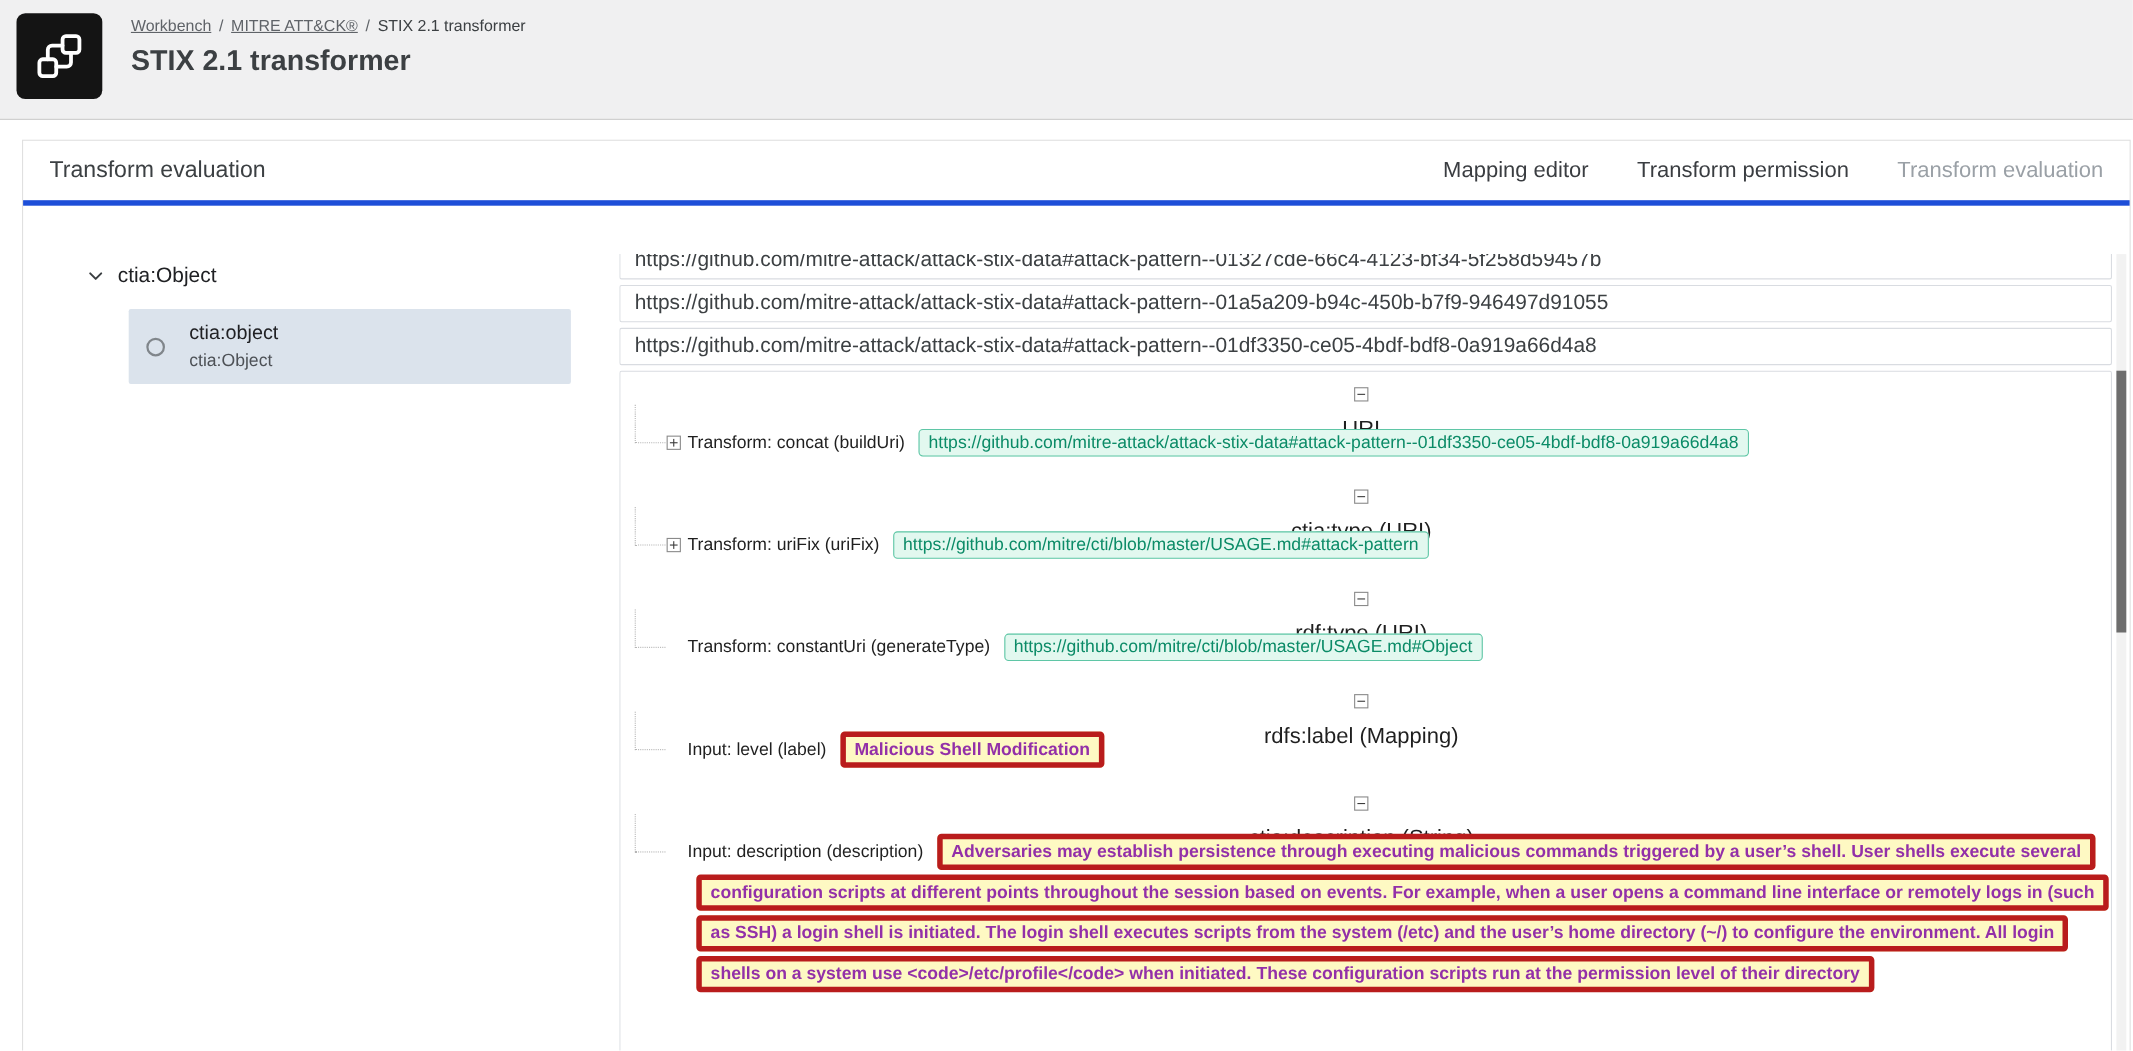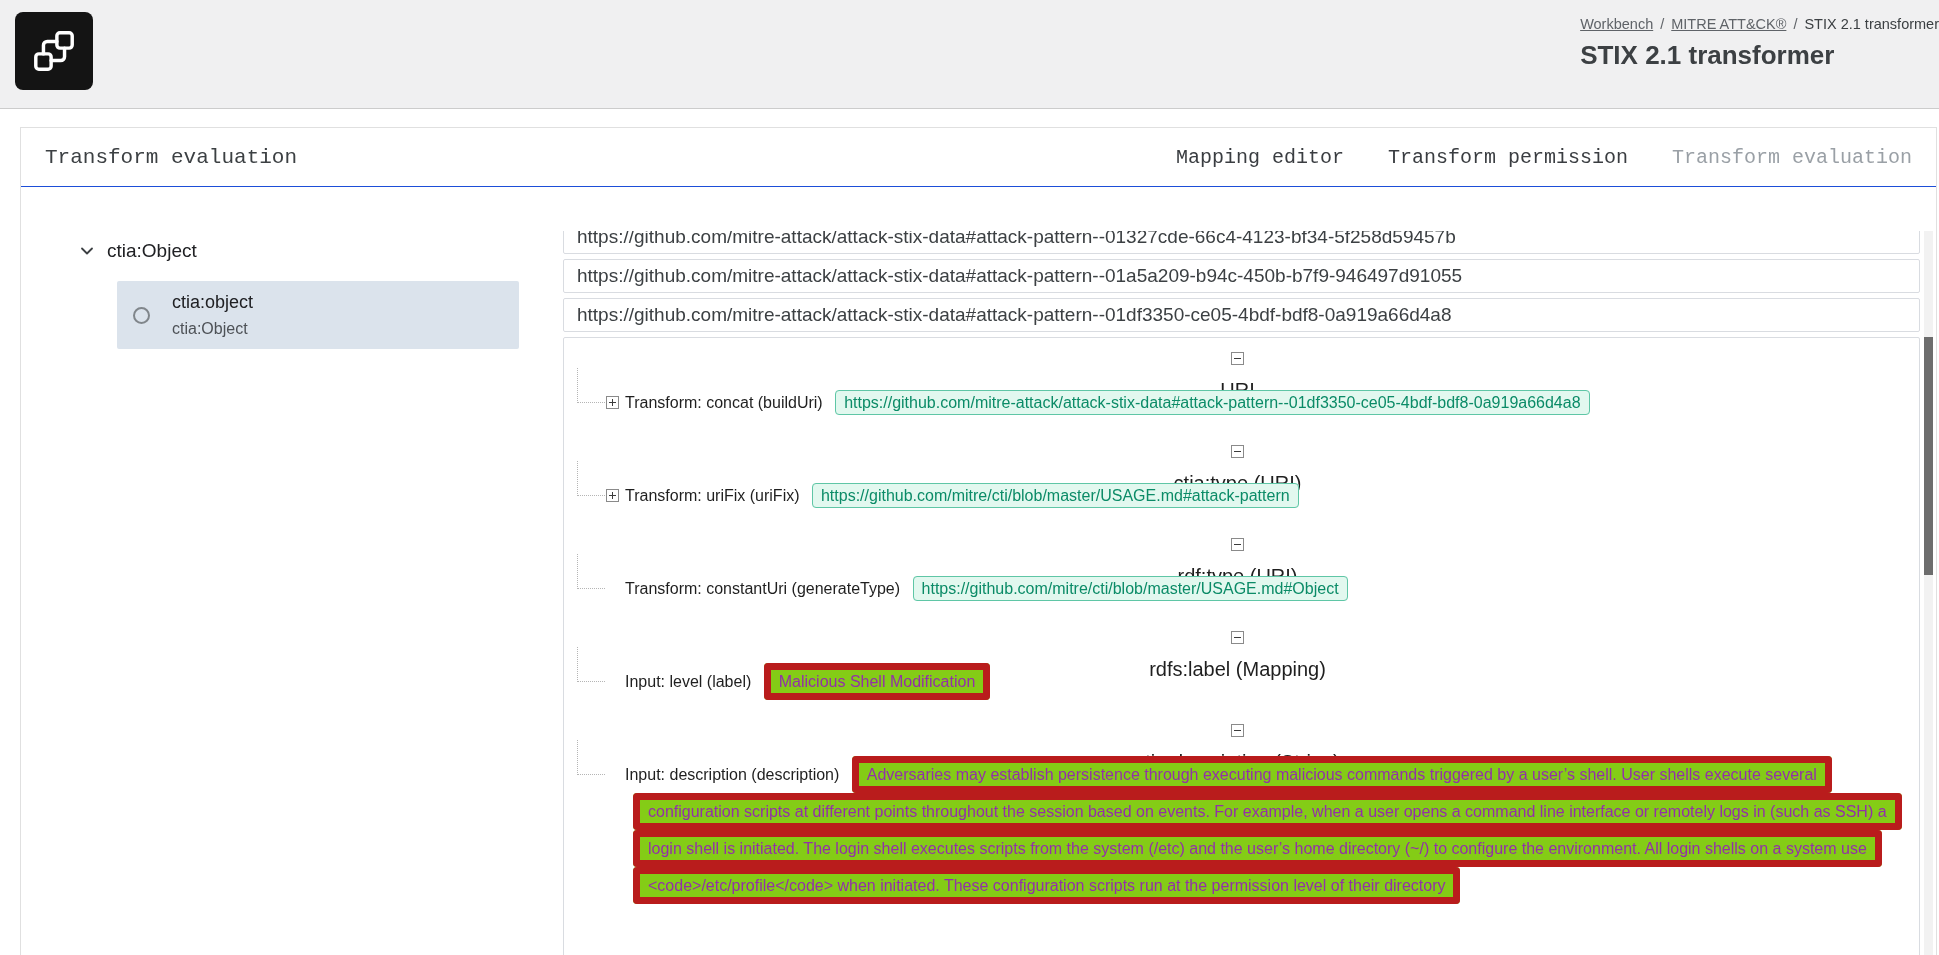--- a/index.html
+++ b/index.html
@@ -6,41 +6,41 @@
   html,body { margin:0; padding:0; }
   body {
     width:1939px; height:955px; overflow:hidden;
     background:#ffffff; color:#202124;
     font-family:"Liberation Sans", sans-serif;
   }
 
   
   .topbar{
     height:109px; background:#f0f0f1; border-bottom:1px solid #cccccc;
-    display:flex; align-items:flex-start; padding:12px 0 0 15px;justify-content:space-between;
+    display:flex; align-items:flex-start; padding:12px 0 0 15px;
   }
   .logo{
     width:78px; height:78px; background:#141414; border-radius:8px; flex:none;
     display:flex; align-items:center; justify-content:center; cursor:pointer;
   }
   .logo svg{ width:46px; height:46px; }
   .head-text{ margin-left:26px; padding-top:4px; }
   .breadcrumb{ font-size:14.5px; color:#5f6368; }
   .breadcrumb a{ color:#5f6368; text-decoration:underline; cursor:pointer; }
   .breadcrumb .sep{ margin:0 7px; }
   .breadcrumb .crumb-current{ color:#3c4043; }
   .page-title{ font-size:26px; font-weight:700; color:#3c4043; margin:8px 0 0 0; }
 
   
   .card{
     margin:18px 2px 0 20px; border:1px solid #e0e0e0; background:#fff; height:862px;
   }
   .card-header{
     height:59px; display:flex; align-items:center; justify-content:space-between;
-    padding:0 24px; border-bottom:1px solid #1d4ed8;font-family:Liberation Mono, monospace;
+    padding:0 24px; border-bottom:5px solid #1d4ed8;
   }
   .panel-title{ font-size:21px; color:#3c4043; }
   .tabs{ display:flex; gap:44px; }
   .tab{ font-size:20px; color:#3a3d41; cursor:pointer; white-space:nowrap; }
   .tab.disabled{ color:#9aa0a6; cursor:default; }
 
   .card-body{ display:flex; height:calc(100% - 59px); }
 
   
   .sidebar{ width:542px; flex:none; padding-top:50px; }
@@ -93,21 +93,21 @@
   }
   .expander.plus::after{
     content:''; position:absolute; top:2px; bottom:2px; left:5px; width:1px; background:#3c3c3c;
   }
 
   .chip{
     border-radius:4px; padding:3px 8px; margin-left:8px;
     -webkit-box-decoration-break:clone; box-decoration-break:clone;
   }
   .chip.uri{ background:#e2f8ef; border:1px solid #5fc6a6; color:#0b8b67; }
-  .chip.str{ background:#84cc16; border:7px solid #b91c1c; color:#9330a8; }
+  .chip.str{ background:#fef9c3; border:5px solid #b91c1c; color:#9330a8;font-weight:bold; }
 
   .scroll-track{ position:absolute; top:44px; bottom:0; right:3px; width:9px; background:#f2f2f2; }
   .scroll-thumb{ position:absolute; top:150px; right:3px; width:9px; height:238px; background:#6d6d6d; cursor:grab; }
 </style>
 </head>
 <body>
 
 <div class="topbar">
   <div class="logo">
     <svg viewBox="0 0 24 24" fill="none" stroke="#ffffff" stroke-width="1.8" stroke-linecap="round" stroke-linejoin="round">

